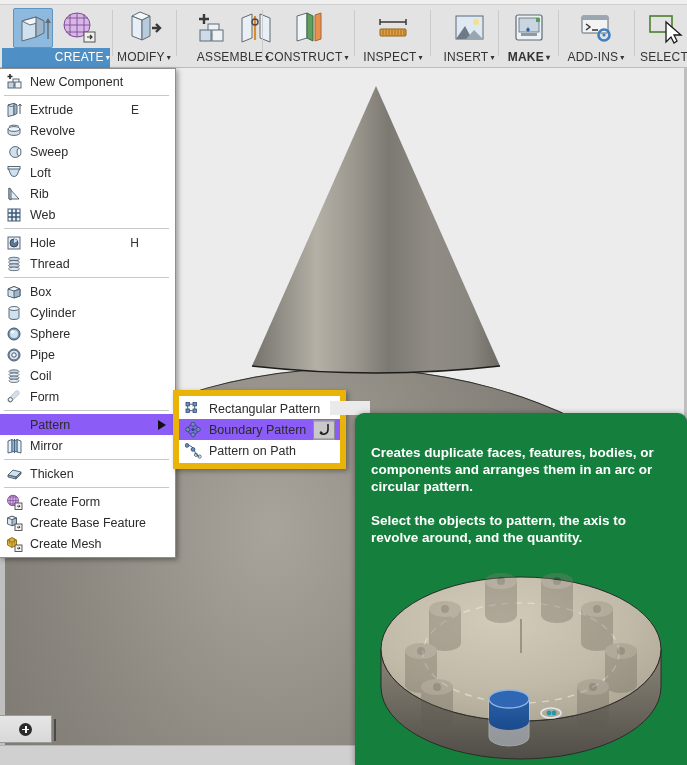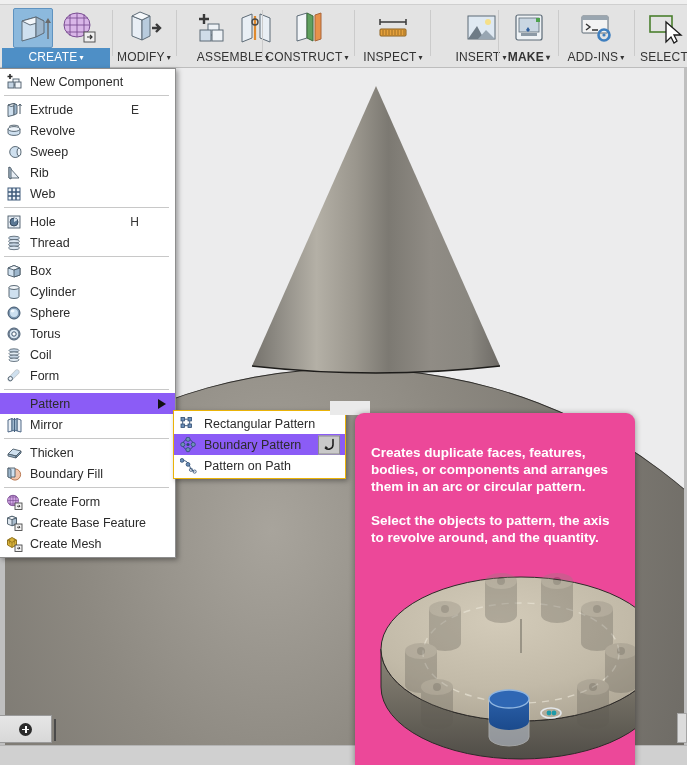--- a/index.html
+++ b/index.html
@@ -88,21 +88,21 @@
     display: flex; flex-direction: column; align-items: center;
   }
   .tb-icons { display: flex; align-items: flex-end; gap: 6px; height: 43px; padding-top: 2px; }
   .tb-label {
     font-size: 12px; color: #333; letter-spacing: .2px;
     white-space: nowrap; line-height: 18px;
   }
   .tb-label .caret { font-size: 8px; margin-left: 2px; position: relative; top: -1px; }
   .tb-label-active {
     background: #4e8fc6; color: #fff; width: 100%;
-    text-align: center; font-weight: normal;
+    text-align: right; font-weight: normal;
   }
   .tb-sep {
     position: absolute; top: 10px; width: 1px; height: 46px; background: #cbcbcb;
   }
   .icon-btn { width: 40px; height: 40px; position: relative; }
   .icon-btn.sel {
     background: #8cb9dd; border: 1px solid #5f93c0; border-radius: 2px;
   }
 
   
@@ -130,37 +130,37 @@
   .mi-arrow {
     position: absolute; right: 9px; top: 50%; transform: translateY(-50%);
     width: 0; height: 0;
     border-top: 5px solid transparent; border-bottom: 5px solid transparent;
     border-left: 8px solid #111;
   }
   .m-sep { height: 1px; background: #c8c8c8; margin: 3px 6px 3px 4px; }
 
   
   #submenu {
-    position: absolute; left: 173px; top: 410px; width: 173px;
-    background: #ffffff; border: 1px solid #eab308;
+    position: absolute; left: 173px; top: 390px; width: 173px;
+    background: #ffffff; border: 6px solid #eab308;
     box-shadow: 2px 2px 5px rgba(0,0,0,.35);
     padding: 2px 0 2px 0; z-index: 25;
   }
   #submenu .mi { height: 21px; }
   .shortcut-box {
     position: absolute; right: 5px; top: 50%; transform: translateY(-50%);
     width: 22px; height: 19px;
     border: 1px solid #8d8d8d; background: #c9c9c9;
     display: flex; align-items: center; justify-content: center;
   }
 
   
   #tooltip {
-    position: absolute; left: 355px; top: 413px; width: 280px; height: 352px;
-    background: #ec4899; border-radius: 9px 9px 0 0;
+    position: absolute; left: 355px; top: 413px; width: 332px; height: 352px;
+    background: #15803d; border-radius: 9px 9px 0 0;
     z-index: 30; overflow: hidden;
     box-shadow: 0 1px 6px rgba(0,0,0,.4);
   }
   .tt-text {
     color: #ffffff; font-weight: bold; font-size: 13.5px; line-height: 17px;
     padding: 0 16px;
   }
   .tt-p1 { padding-top: 31px; }
   .tt-p2 { padding-top: 17px; }
   .tt-img-wrap {
@@ -305,21 +305,21 @@
             <path d="M10 22 v5 M13 22 v5 M16 22 v5 M19 22 v5 M22 22 v5 M25 22 v5 M28 22 v5 M31 22 v5" stroke="#8a5f1c" stroke-width=".8"></path>
           </svg>
         </span>
       </div>
       <div class="tb-label">
         <span>INSPECT</span><span class="caret">▾</span>
       </div>
     </div>
     <div class="tb-sep" style="left:430px;"></div>
 
-    <div class="tb-group" style="left:432px;width:66px;padding-left:32px;">
+    <div class="tb-group" style="left:420px;width:66px;padding-left:32px;">
       <div class="tb-icons">
         <span class="icon-btn">
           <svg width="40" height="40" viewBox="0 0 40 40">
             <rect x="7" y="8" width="27" height="23" fill="#dfe9f2" stroke="#5d6b77" stroke-width="1"></rect>
             <circle cx="27" cy="14" r="3" fill="#f5e08a"></circle>
             <path d="M7 31 L16 18 L23 31 Z" fill="#6e7b86"></path>
             <path d="M17 31 L25 22 L34 31 Z" fill="#98a6b2"></path>
           </svg>
         </span>
       </div>
@@ -414,20 +414,27 @@
     </div>
 
     <div class="mi">
       <svg class="mi-ico" viewBox="0 0 17 16">
         <path d="M13 4 a5.5 5.5 0 1 0 0 8" fill="#cfe0ef" stroke="#4a5a68" stroke-width=".9"></path>
         <ellipse cx="13" cy="8" rx="2" ry="4" fill="#eef4fa" stroke="#4a5a68" stroke-width=".9"></ellipse>
       </svg>
       <span class="mi-label">Sweep</span>
     </div>
 
+    <div class="mi">
+      <svg class="mi-ico" viewBox="0 0 17 16">
+        <path d="M2 3 h12 l-3 7 a3.5 3 0 0 1 -6 0 Z" fill="#cfe0ef" stroke="#4a5a68" stroke-width=".9"></path>
+        <rect x="2" y="1.5" width="12" height="2.5" fill="#eef4fa" stroke="#4a5a68" stroke-width=".9"></rect>
+      </svg>
+      <span class="mi-label">Loft</span>
+    </div>
 
     <div class="mi">
       <svg class="mi-ico" viewBox="0 0 17 16">
         <path d="M3 2 L3 13 L13 13 Z" fill="#e8eef5" stroke="#4a5a68" stroke-width=".9"></path>
         <path d="M3 2 L5 3 L5 14 L3 13 Z" fill="#b9cbdb" stroke="#4a5a68" stroke-width=".9"></path>
       </svg>
       <span class="mi-label">Rib</span>
     </div>
 
     <div class="mi">
@@ -485,21 +492,21 @@
       </svg>
       <span class="mi-label">Sphere</span>
     </div>
 
     <div class="mi">
       <svg class="mi-ico" viewBox="0 0 17 16">
         <circle cx="8" cy="8" r="6" fill="none" stroke="#3f556d" stroke-width="1"></circle>
         <circle cx="8" cy="8" r="5" fill="#dbe8f3" stroke="#3f556d" stroke-width="1"></circle>
         <circle cx="8" cy="8" r="2.2" fill="#ffffff" stroke="#3f556d" stroke-width="1"></circle>
       </svg>
-      <span class="mi-label">Torus</span>
+      <span class="mi-label">Pipe</span>
     </div>
 
     <div class="mi">
       <svg class="mi-ico" viewBox="0 0 17 16">
         <ellipse cx="8" cy="3.5" rx="5" ry="1.7" fill="#c6d5e4" stroke="#4a5a68" stroke-width=".8"></ellipse>
         <ellipse cx="8" cy="6.6" rx="5" ry="1.7" fill="#e3edf5" stroke="#4a5a68" stroke-width=".8"></ellipse>
         <ellipse cx="8" cy="9.7" rx="5" ry="1.7" fill="#c6d5e4" stroke="#4a5a68" stroke-width=".8"></ellipse>
         <ellipse cx="8" cy="12.8" rx="5" ry="1.7" fill="#e3edf5" stroke="#4a5a68" stroke-width=".8"></ellipse>
       </svg>
       <span class="mi-label">Coil</span>
@@ -534,28 +541,20 @@
 
     <div class="mi">
       <svg class="mi-ico" viewBox="0 0 17 16">
         <path d="M2 9 L7 4 L15 6 L10 11 Z" fill="#cfe0ef" stroke="#4a5a68" stroke-width=".9"></path>
         <path d="M2 9 L10 11 L10 13 L2 11 Z" fill="#9db6cc" stroke="#4a5a68" stroke-width=".9"></path>
         <path d="M10 11 L15 6 L15 8 L10 13 Z" fill="#7f9bb4" stroke="#4a5a68" stroke-width=".9"></path>
       </svg>
       <span class="mi-label">Thicken</span>
     </div>
 
-    <div class="mi">
-      <svg class="mi-ico" viewBox="0 0 17 16">
-        <circle cx="9" cy="8.5" r="5.6" fill="#f2c6ad" stroke="#b06a40" stroke-width=".9"></circle>
-        <path d="M2 2 L9 2 L9 11 L2 11 Z" fill="#cfe0ef" stroke="#4a5a68" stroke-width=".9"></path>
-        <path d="M2 2 L5 3.4 L5 12.4 L2 11 Z" fill="#9db6cc" stroke="#4a5a68" stroke-width=".8"></path>
-      </svg>
-      <span class="mi-label">Boundary Fill</span>
-    </div>
     <div class="m-sep"></div>
 
     <div class="mi">
       <svg class="mi-ico" viewBox="0 0 17 16">
         <ellipse cx="7" cy="6.5" rx="5.5" ry="5.2" fill="#d4a9e6" stroke="#7b4f93" stroke-width=".9"></ellipse>
         <path d="M1.5 6.5 h11 M3 3 h8 M3 10 h8" stroke="#7b4f93" stroke-width=".7"></path>
         <path d="M7 1.3 v10.4 M4.2 1.7 v9.6 M9.8 1.7 v9.6" stroke="#7b4f93" stroke-width=".7"></path>
         <rect x="9" y="9" width="7" height="6.5" fill="#f2f2f2" stroke="#4a4a4a" stroke-width=".9"></rect>
         <path d="M11 12.2 h3 m-1.2 -1.2 l1.2 1.2 l-1.2 1.2" stroke="#2b2b2b" stroke-width=".9" fill="none"></path>
       </svg>

